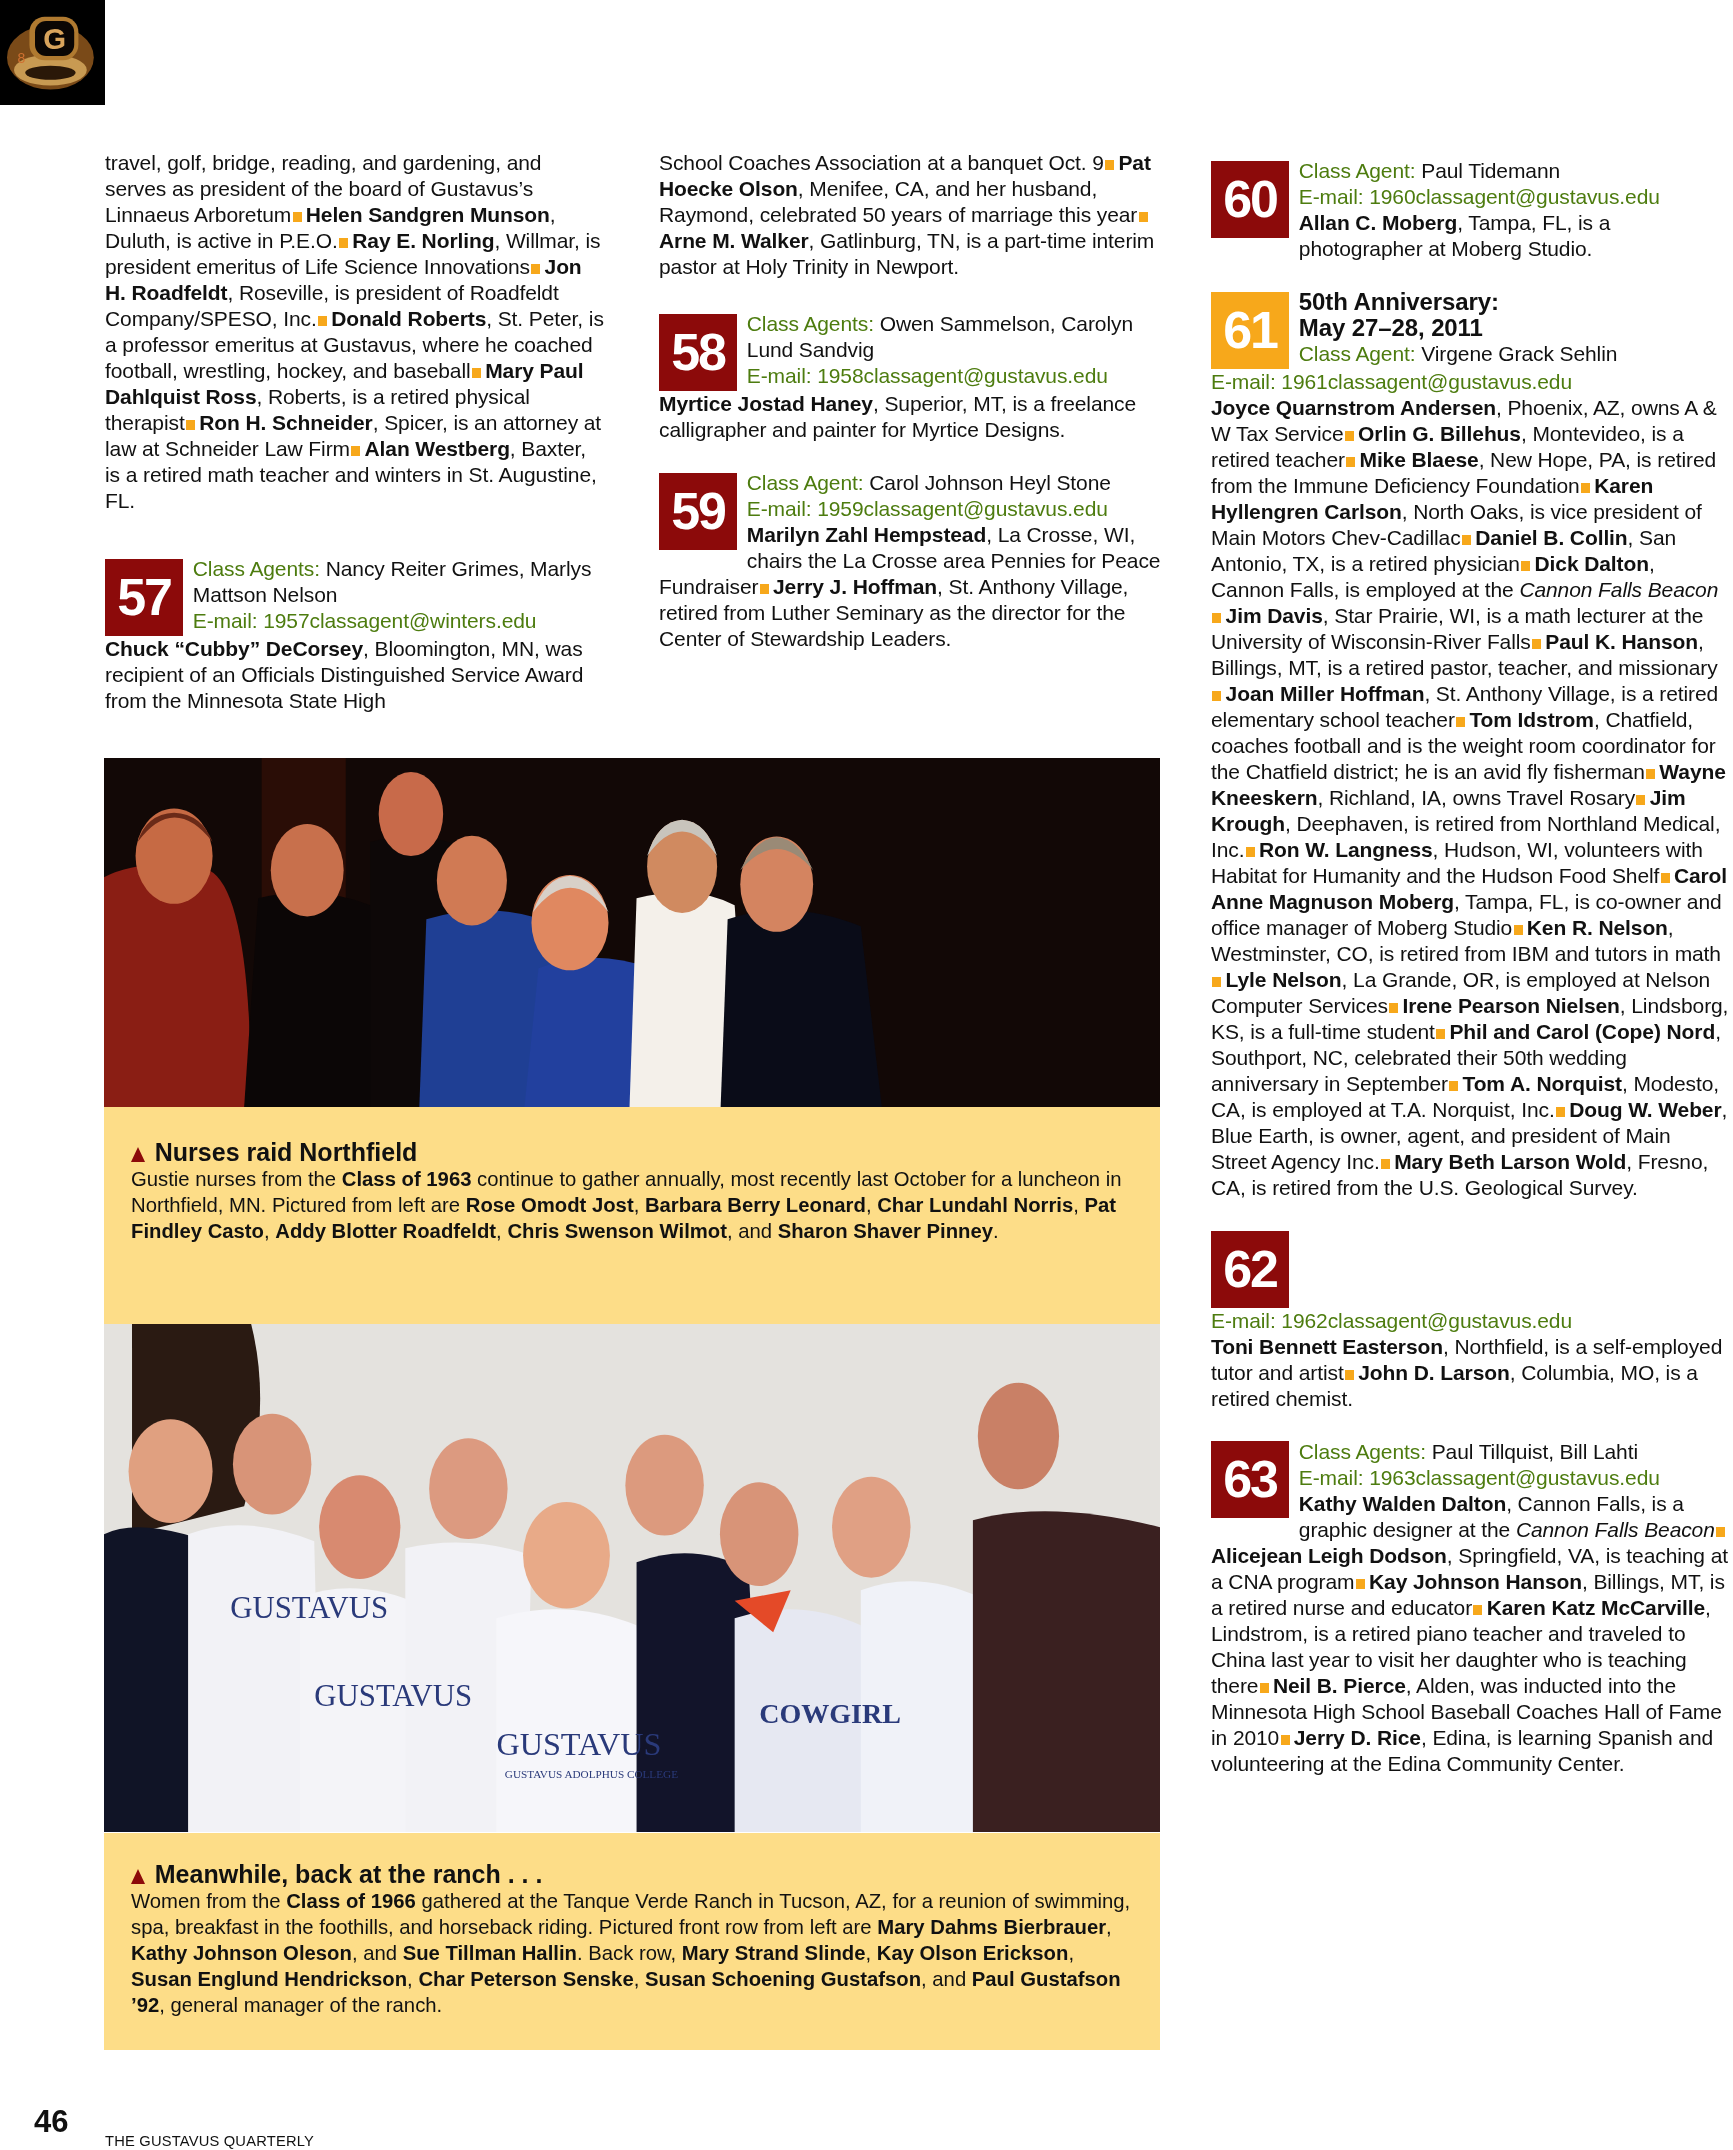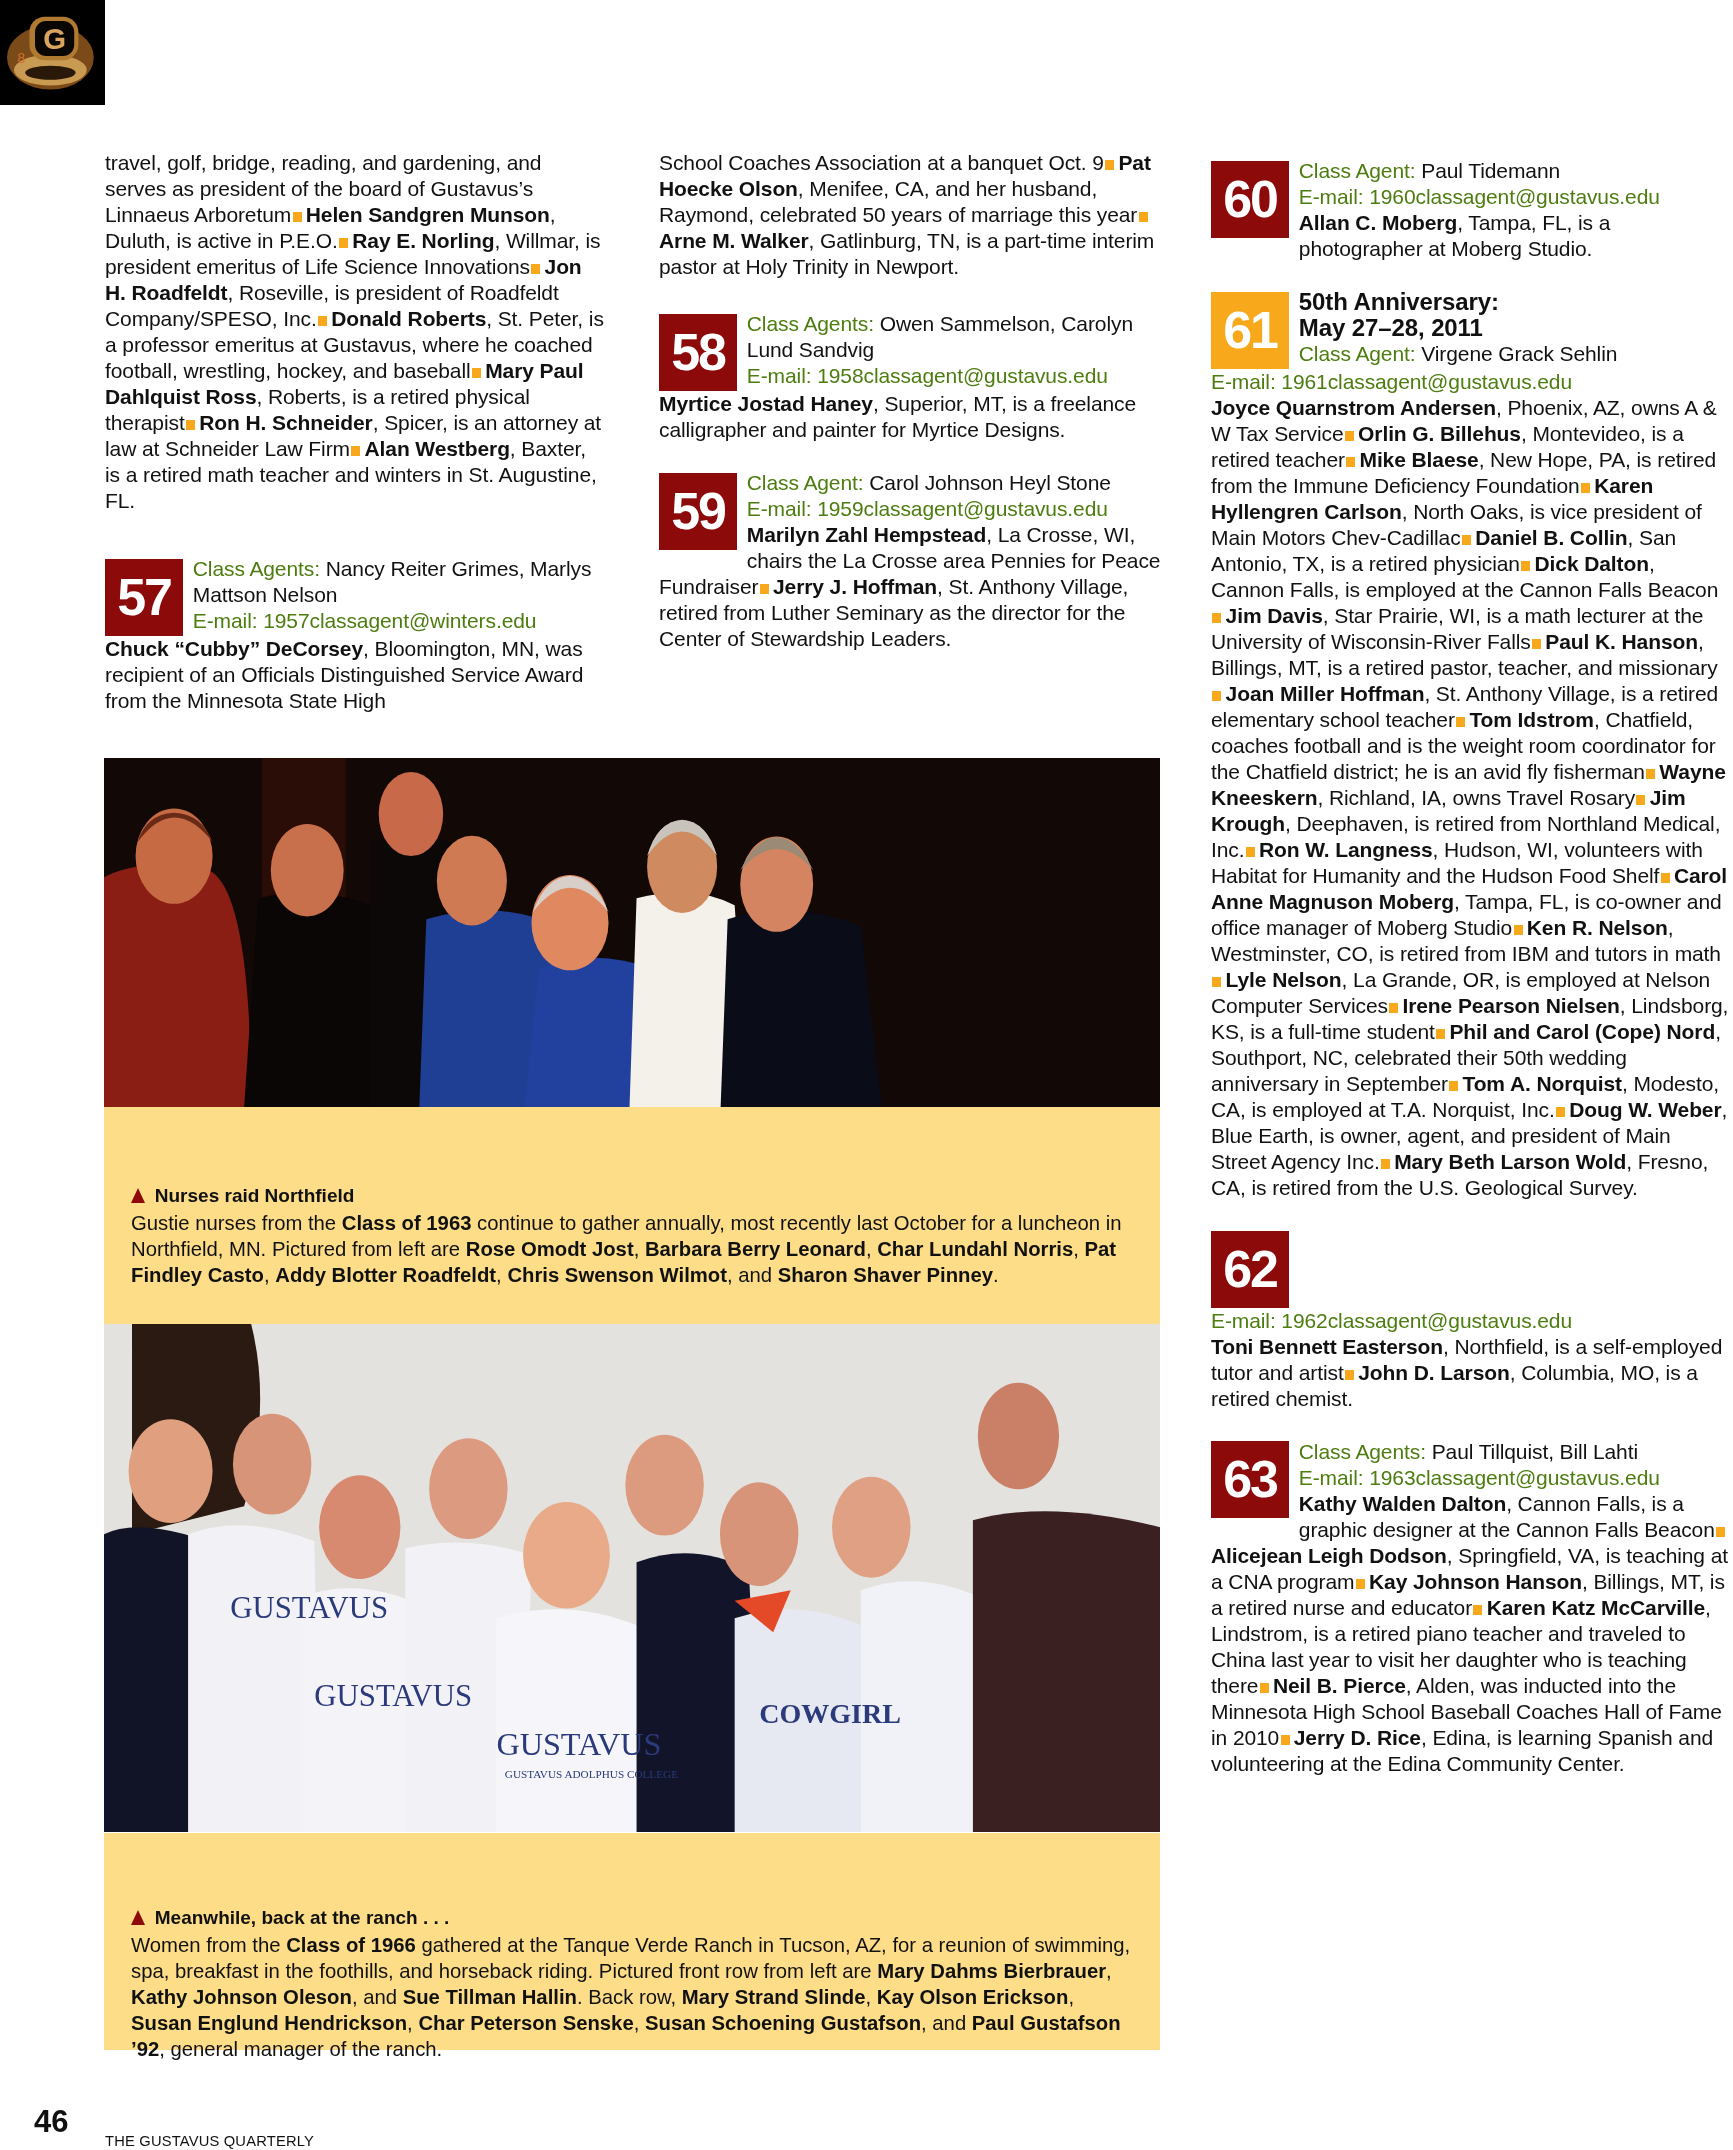--- a/index.html
+++ b/index.html
@@ -9,42 +9,42 @@
   .ring svg { width:105px; height:105px; display:block; }
 
   .col { position:absolute; font-size:21px; line-height:26px; letter-spacing:-0.1px; }
   .col1 { left:105px; top:150px; width:499px; }
   .col2 { left:659px; top:150px; width:505px; }
   .col3 { left:1211px; top:158px; width:520px; }
 
   .para { margin:0; }
   .para b, .para .name { font-weight:bold; }
   .sep { display:inline-block; width:9px; height:9.8px; background:#f7a81b; margin:0 4.2px 0 1.4px; vertical-align:0px; }
-  .i { }
+  .i { font-style:italic; }
 
   .cls { position:relative; margin-top:42px; }
   .cls.first { margin-top:0; }
   .yearbox { float:left; width:78px; height:77px; background:#8c0a0a; color:#fff;
              font-weight:bold; font-size:52px; line-height:77px; text-align:center;
              margin:2.8px 9.8px 0 0; letter-spacing:-2.1px; }
   .yearbox.gold { background:#f7a81b; }
   .lab { color:#4d7c0f; }
   .anniv { font-weight:bold; font-size:24px; line-height:26px; }
   .clear { clear:both; }
 
   .photo { position:absolute; left:104px; width:1056px; overflow:hidden; }
   .photo1 { top:758px; height:349px; background:#140a08; }
   .photo2 { top:1324px; height:508px; background:#e9e6e2; }
   .photo svg { width:100%; height:100%; display:block; }
 
   .caption { position:absolute; left:104px; width:1056px; background:#fddd88; box-sizing:border-box;
              padding:0 28px 0 27px; font-size:20.3px; line-height:26px; }
   .cap1 { top:1107px; height:217px; padding-top:31px; }
   .cap2 { top:1833px; height:217px; padding-top:27px; }
-  .cap-title { font-weight:bold; font-size:19px; line-height:28px;margin-top:44px; }
+  .cap-title { font-weight:bold; font-size:25px; line-height:28px; }
   .tri { display:inline-block; width:0; height:0; border-left:7px solid transparent; border-right:7px solid transparent;
          border-bottom:15.4px solid #8c0a0a; margin-right:9.8px; vertical-align:-0.7px; }
 
   .footer { position:absolute; left:34px; top:2101px; height:42px; }
   .pagenum { position:absolute; left:0; top:0; font-weight:bold; font-size:31px; line-height:42px; }
   .pubname { position:absolute; left:71px; top:26px; font-size:14.7px; line-height:28px; white-space:nowrap; letter-spacing:0.2px; }
 </style>
 </head>
 <body>
 

